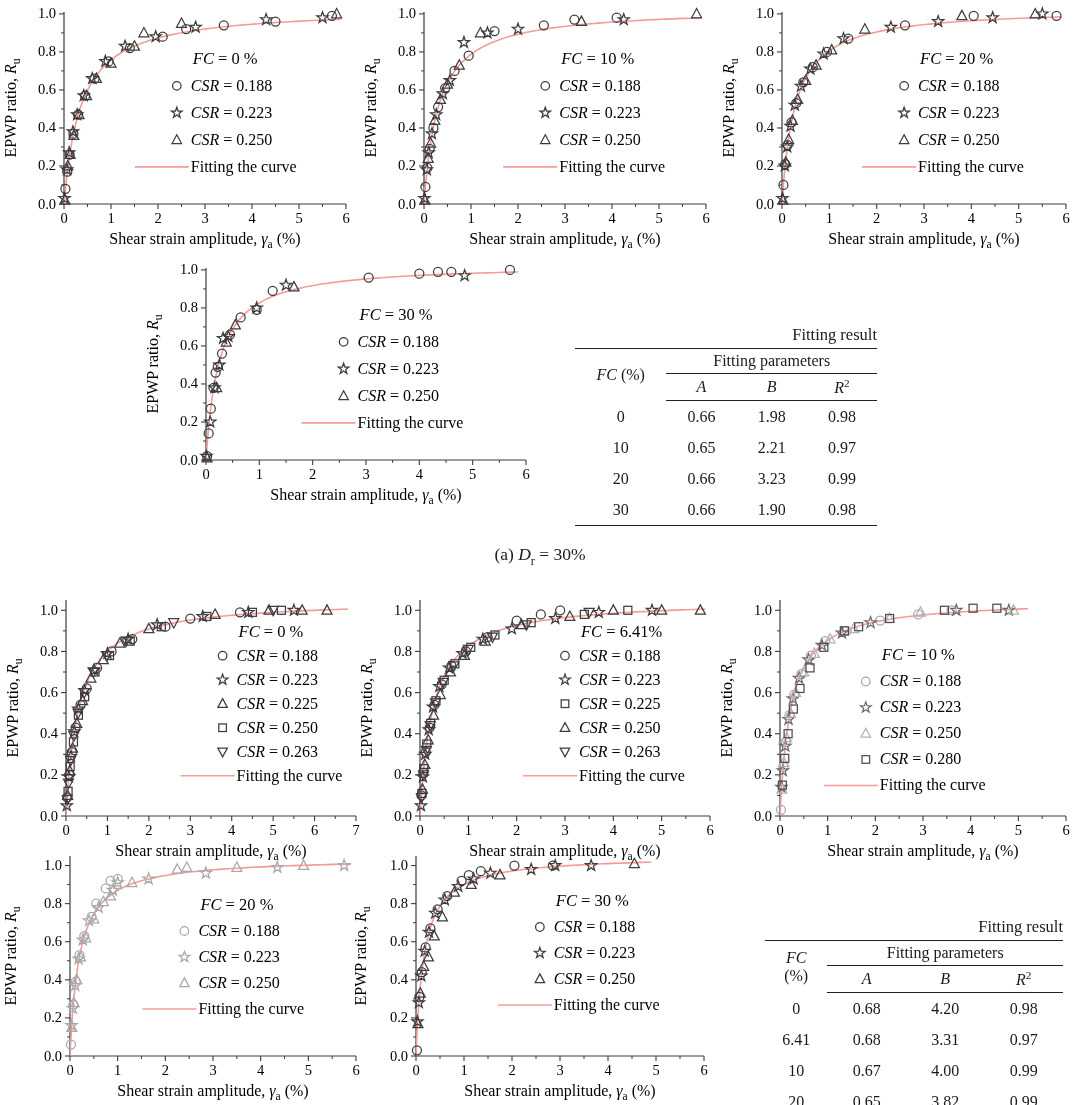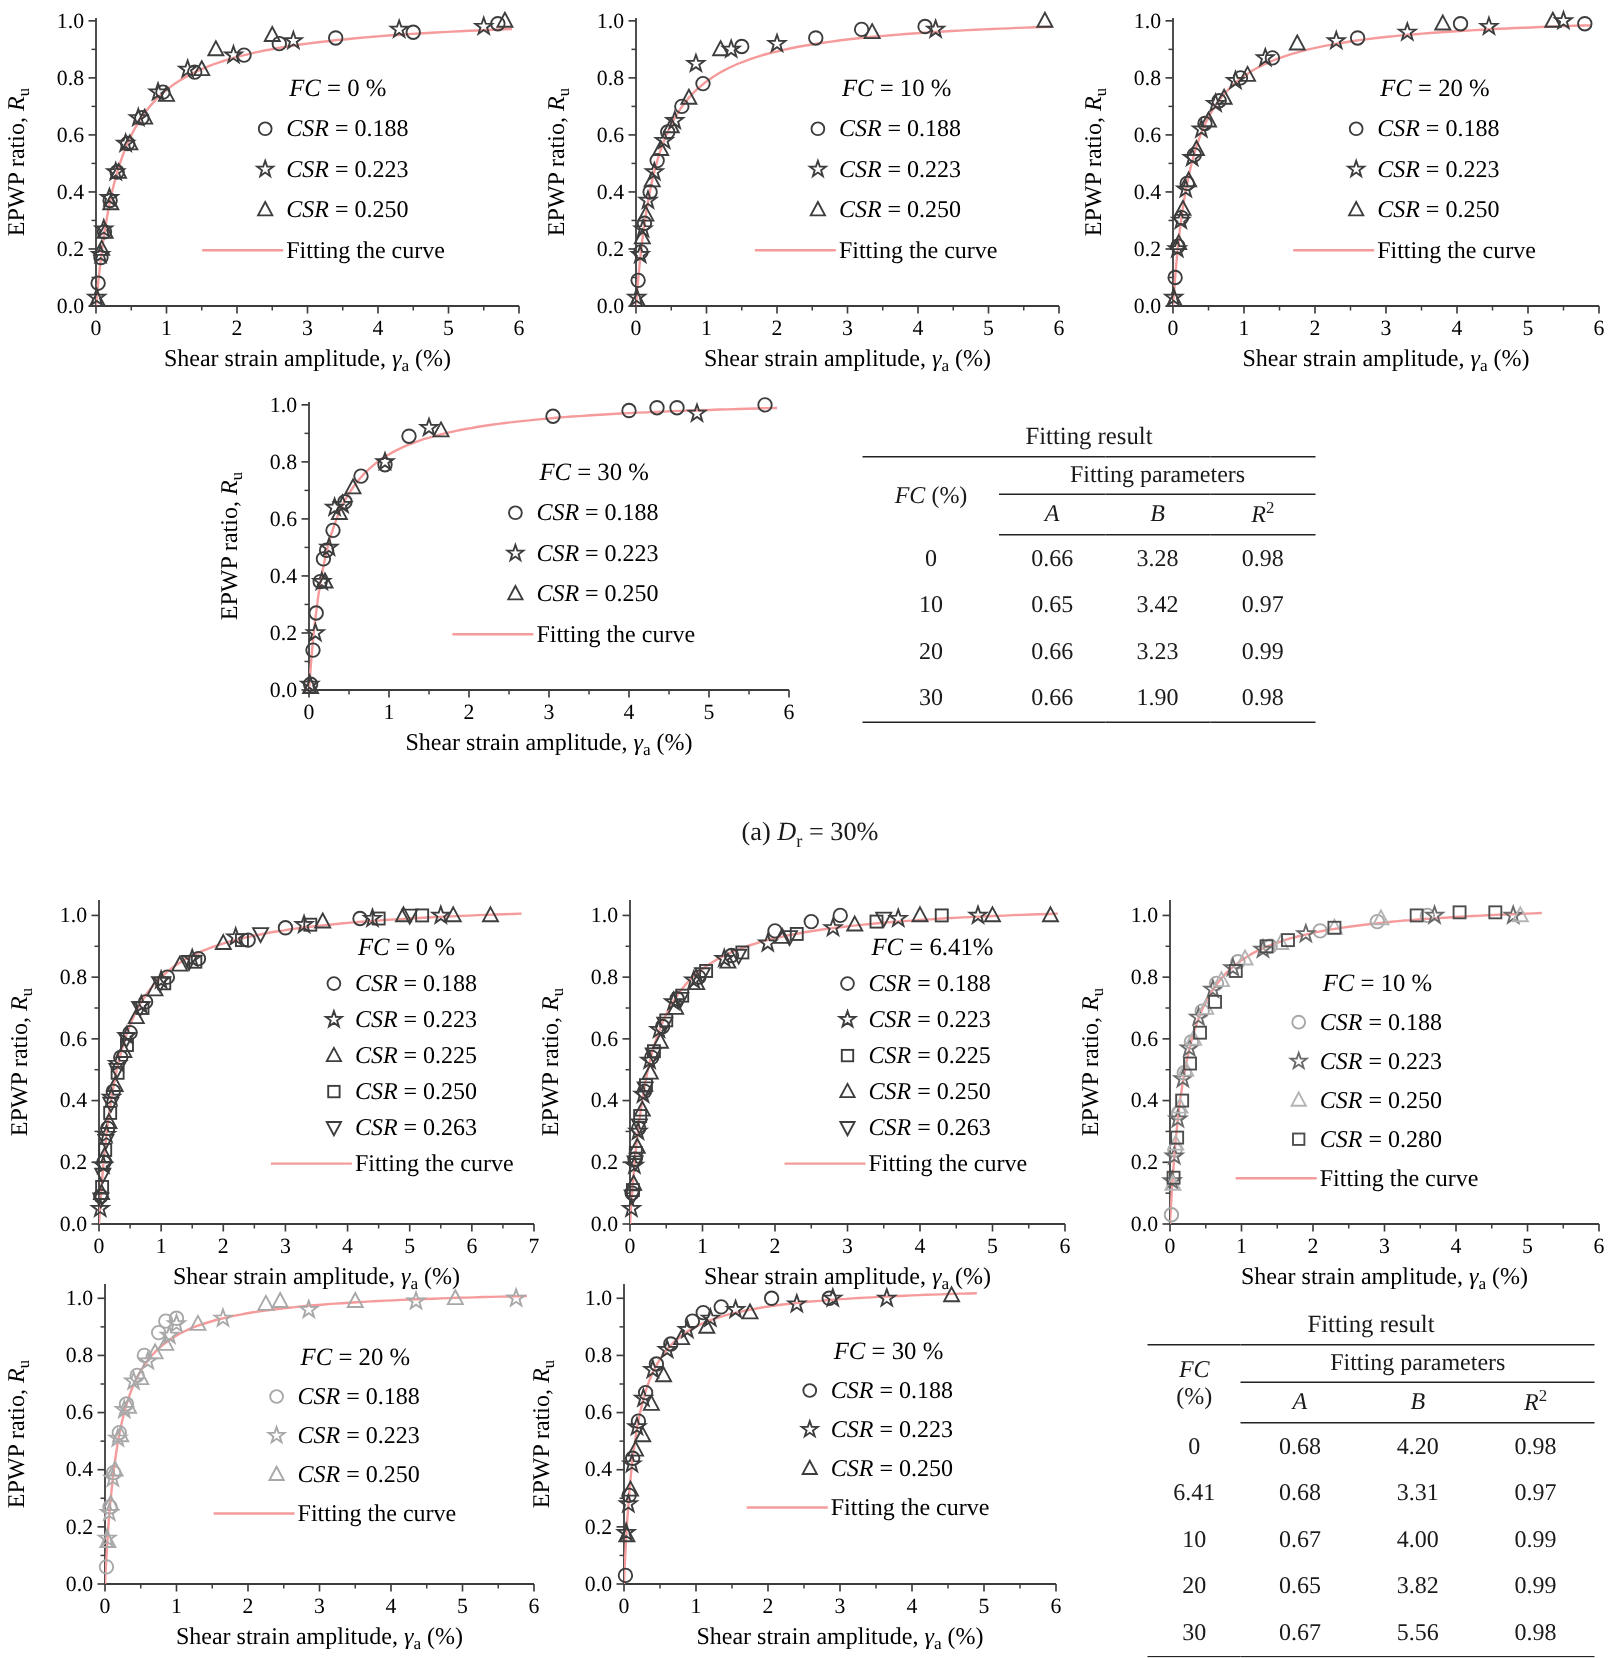--- a/index.html
+++ b/index.html
@@ -3,21 +3,21 @@
 <meta charset="utf-8">
 <style>
   html,body{margin:0;padding:0;background:#fff;}
   #figure{position:relative;width:1080px;height:1105px;background:#fff;overflow:hidden;
           font-family:"Liberation Serif","DejaVu Serif",serif;color:#1a1a1a;}
   .plot{position:absolute;}
   .plot svg{display:block;}
   .caption{position:absolute;left:0;width:1080px;text-align:center;font-size:17.5px;}
   .caption i{font-family:"Liberation Serif","DejaVu Serif",serif;}
   .fit-table{position:absolute;font-size:16px;}
-  .t-title{text-align:center;font-size:16.5px;padding-bottom:3px;}
+  .t-title{text-align:right;font-size:16.5px;padding-bottom:3px;margin-top:44px;}
   .fit-table table{width:100%;border-collapse:collapse;border-top:1.5px solid #222;
                    border-bottom:1.5px solid #222;}
   .fit-table th,.fit-table td{font-weight:normal;text-align:center;padding:3px 2px;}
   .fit-table th.group{border-bottom:1px solid #222;text-align:center;}
   .fit-table tr.colnames th{border-bottom:1.5px solid #222;}
   .fit-table td{padding:6.5px 2px;}
   .fit-table th.fc{vertical-align:middle;margin-top:28px;}
   sub,sup{font-size:70%;}
 </style>
 </head>
@@ -447,27 +447,27 @@
           <tr class="colnames">
             <th><i>A</i></th>
             <th><i>B</i></th>
             <th><i>R</i><sup>2</sup></th>
           </tr>
         </thead>
         <tbody>
           <tr>
             <td>0</td>
             <td>0.66</td>
-            <td>3.28</td>
+            <td>1.98</td>
             <td>0.98</td>
           </tr>
           <tr>
             <td>10</td>
             <td>0.65</td>
-            <td>3.42</td>
+            <td>2.21</td>
             <td>0.97</td>
           </tr>
           <tr>
             <td>20</td>
             <td>0.66</td>
             <td>3.23</td>
             <td>0.99</td>
           </tr>
           <tr>
             <td>30</td>

